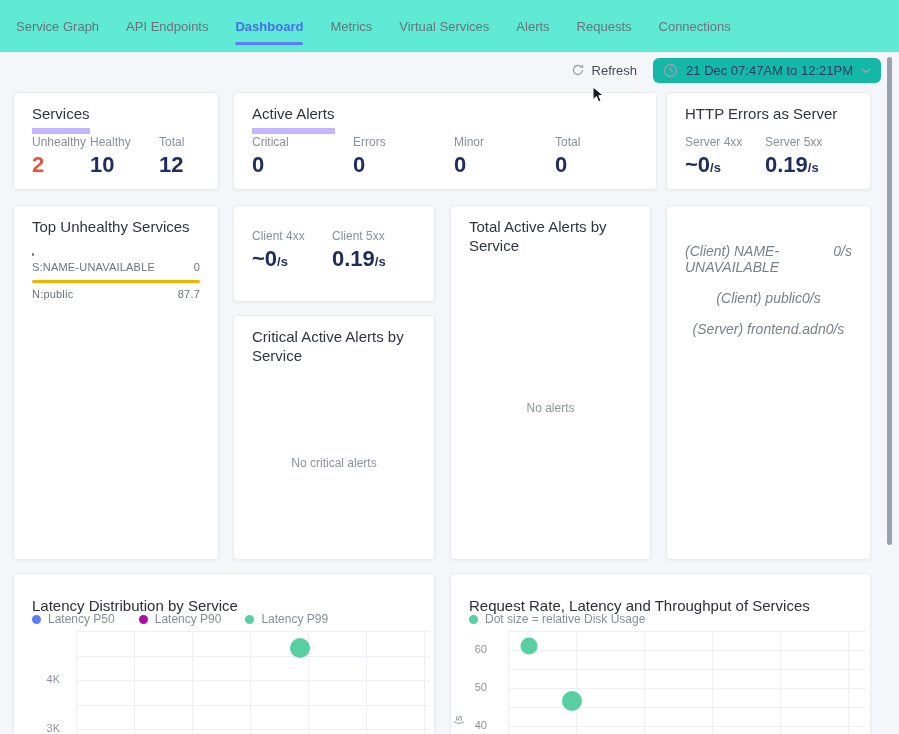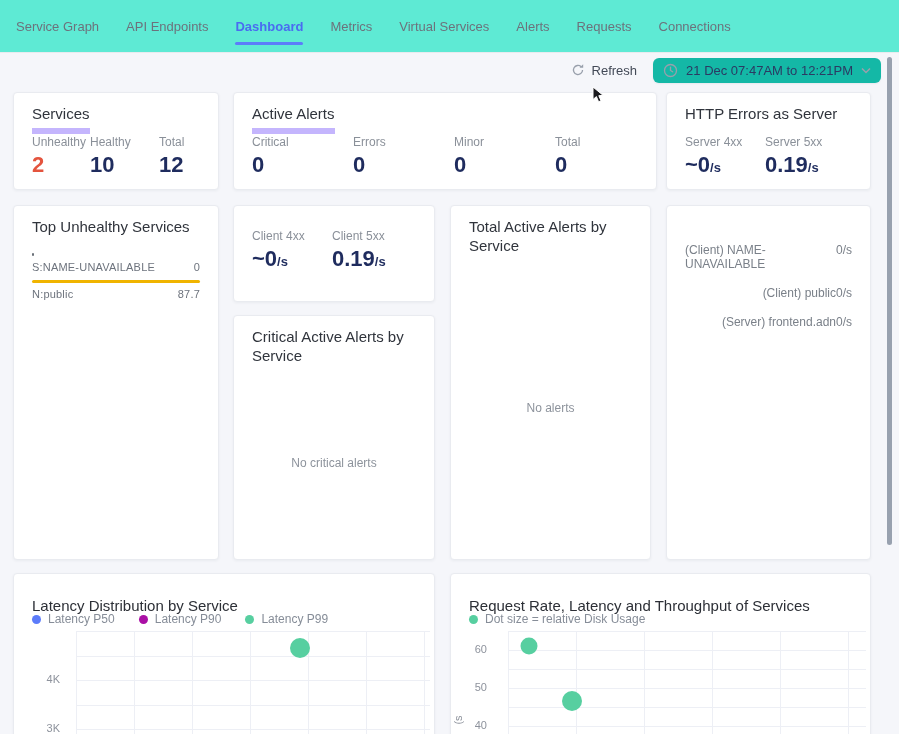--- a/index.html
+++ b/index.html
@@ -53,21 +53,21 @@
   .tu-item { margin-bottom:7px; }
   .tu-bar-track { height:3px; margin-bottom:5px; }
   .tu-bar { height:3px; border-radius:2px; }
   .tu-row { display:flex; justify-content:space-between; font-size:11px; color:#6d737d; letter-spacing:.2px; }
   
   .empty-text { position:absolute; left:0; right:0; text-align:center; font-size:12px; color:#8d939c; }
   
   .hbs-head { display:flex; justify-content:space-between; align-items:flex-start; }
   .hbs-select { display:flex; align-items:center; gap:5px; font-size:13px; color:#3c4358; margin-top:8px; cursor:pointer; flex:none; }
   .hbs-rows { margin-top:20px; }
-  .hbs-row { display:flex; justify-content:flex-end; font-size:12px; color:#7a8089; padding:5px 0 5px; margin-bottom:5px; }
+  .hbs-row { display:flex; justify-content:center; font-size:14px; color:#7a8089; padding:5px 0 5px; margin-bottom:5px;font-style:italic; }
   
   .chart-card { padding:0; }
   .chart-title { font-size:15px; color:#2c2f36; position:absolute; left:18px; top:23px; }
   .legend { position:absolute; left:18px; top:38px; display:flex; gap:24px; }
   .legend-item { display:flex; align-items:center; gap:7px; cursor:pointer; }
   .legend-dot { width:9px; height:9px; border-radius:50%; display:inline-block; }
   .legend-label { font-size:12px; color:#868d98; }
   .plot { position:absolute; }
   .grid-a {
     background-image:

